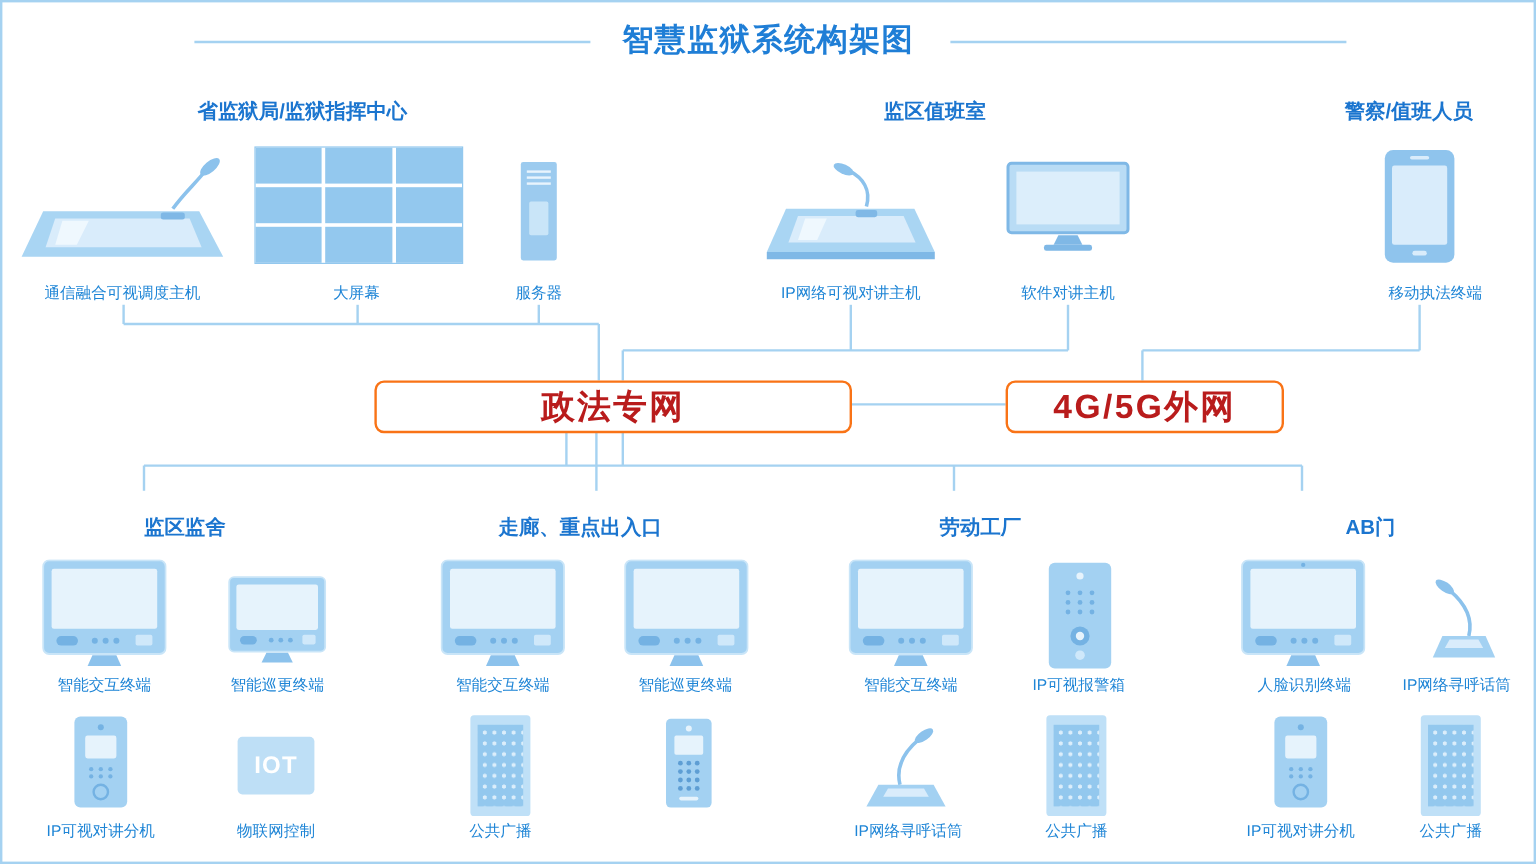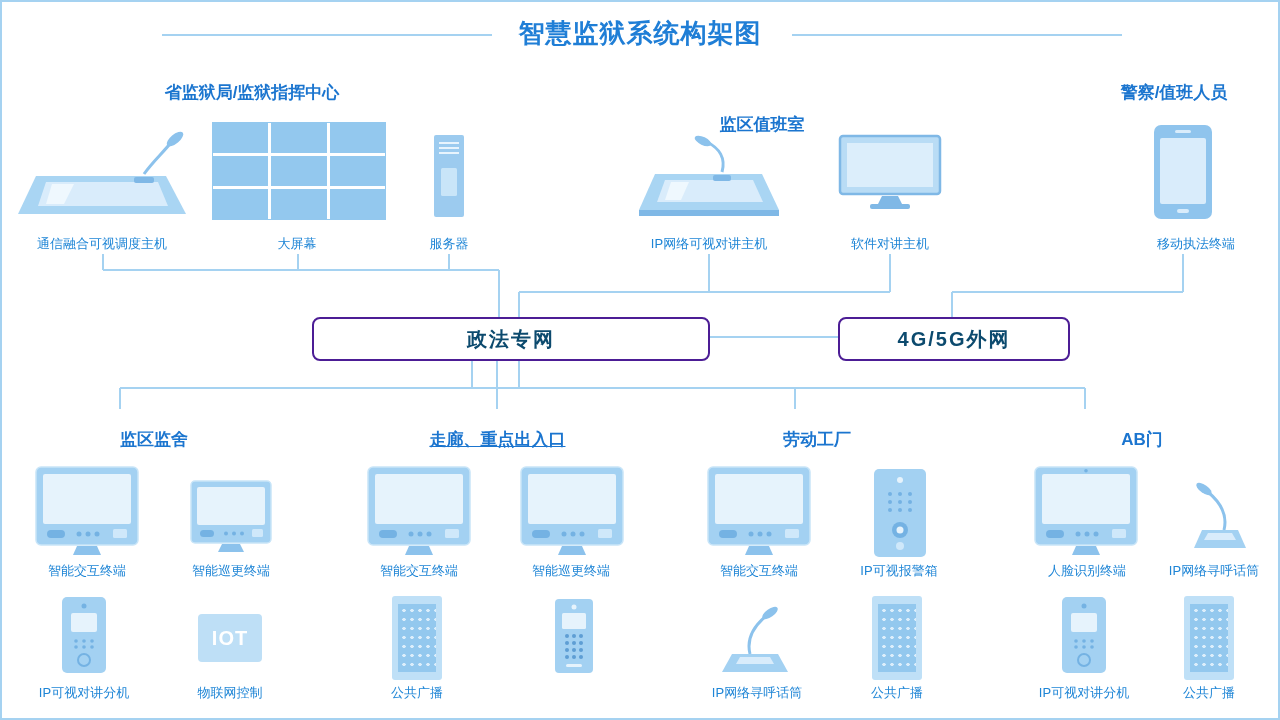--- a/index.html
+++ b/index.html
@@ -1,21 +1,21 @@
 <!DOCTYPE html>
 <html><head>
 <meta charset="utf-8">
 <style>
   html,body{margin:0;padding:0;background:#fff;font-family:"Liberation Sans",sans-serif;}
   .canvas{position:relative;width:1280px;height:720px;box-sizing:border-box;border:2px solid #A5D2F1;background:#fff;overflow:hidden;}
   .wires{position:absolute;left:0;top:0;width:1280px;height:720px;pointer-events:none;}
   .title{position:absolute;left:0;right:0;top:14px;text-align:center;font-size:26px;font-weight:bold;color:#1F7ED6;letter-spacing:1px;}
   .hdr{position:absolute;font-size:17px;font-weight:bold;color:#1B75CF;text-align:center;white-space:nowrap;}
   .lbl{position:absolute;font-size:13px;color:#1E85D6;text-align:center;white-space:nowrap;}
-  .netbox{position:absolute;background:#fff;border:2px solid #4c1d95;border-radius:8px;display:flex;align-items:center;justify-content:center;font-size:20px;font-weight:bold;color:#0c4a6e;letter-spacing:2px;}
+  .netbox{position:absolute;background:#fff;border:2px solid #f97316;border-radius:8px;display:flex;align-items:center;justify-content:center;font-size:28px;font-weight:bold;color:#b91c1c;letter-spacing:2px;}
   .dev{position:absolute;}
   .bigscreen{position:absolute;display:grid;grid-template-columns:repeat(3,1fr);grid-template-rows:repeat(3,1fr);gap:3px;background:#fff;border:1px solid #93C8EE;}
   .bigscreen .tile{background:#93C8EE;}
   .iot-box{position:absolute;background:#BEDFF6;border-radius:4px;color:#fff;font-weight:bold;font-size:20px;letter-spacing:1px;display:flex;align-items:center;justify-content:center;}
   .broadcast{position:absolute;background:#BFE0F7;border-radius:3px;box-sizing:border-box;padding:8px 6px;}
   .broadcast .grill{width:100%;height:100%;background-color:#93C8EE;background-image:radial-gradient(circle,#DCEEFB 1.5px,rgba(255,255,255,0) 1.9px);background-size:8px 9px;background-position:2px 2px;}
 </style>
 </head>
 <body>
 
@@ -50,21 +50,21 @@
       <path d="M118 386 H1083"></path>
       <path d="M118 386 V407"></path>
         <path d="M793 386 V407"></path>
         <path d="M1083 386 V407"></path>
     </g>
   </svg>
 
   <div class="title">智慧监狱系统构架图</div>
 
   <div class="hdr" style="left:128px;top:79px;width:244px;">省监狱局/监狱指挥中心</div>
-  <div class="hdr" style="left:700px;top:79px;width:120px;margin-top:32px;">监区值班室</div>
+  <div class="hdr" style="left:717px;top:79px;width:120px;">监区值班室</div>
   <div class="hdr" style="left:1107px;top:79px;width:130px;">警察/值班人员</div>
 
   <svg class="dev" style="left:14px;top:128px;" width="175" height="100" viewBox="0 0 175 100">
     <path d="M128 44 C 138 30, 148 22, 157 10" stroke="#8CC2EC" stroke-width="3" fill="none"></path>
     <ellipse cx="159" cy="9" rx="10" ry="4.5" fill="#8CC2EC" transform="rotate(-40 159 9)"></ellipse>
     <polygon points="20,46 150,46 170,84 2,84" fill="#A9D5F3"></polygon>
     <polygon points="30,52 142,52 152,76 22,76" fill="#D9ECFB"></polygon>
     <polygon points="36,54 58,54 48,74 30,74" fill="#EFF8FE"></polygon>
     <rect x="118" y="47" width="20" height="6" rx="2" fill="#7FB8E6"></rect>
   </svg>
@@ -117,21 +117,21 @@
   <div class="lbl" style="left:245px;top:233px;width:100px;">大屏幕</div>
   <div class="lbl" style="left:407px;top:233px;width:80px;">服务器</div>
   <div class="lbl" style="left:625px;top:233px;width:164px;">IP网络可视对讲主机</div>
   <div class="lbl" style="left:836px;top:233px;width:104px;">软件对讲主机</div>
   <div class="lbl" style="left:1129px;top:233px;width:104px;text-align:right;">移动执法终端</div>
 
   <div class="netbox" style="left:310px;top:315px;width:394px;height:40px;">政法专网</div>
   <div class="netbox" style="left:836px;top:315px;width:228px;height:40px;">4G/5G外网</div>
 
   <div class="hdr" style="left:102px;top:426px;width:100px;">监区监舍</div>
-  <div class="hdr" style="left:403px;top:426px;width:185px;text-decoration:underline;">走廊、重点出入口</div>
+  <div class="hdr" style="left:389px;top:426px;width:185px;">走廊、重点出入口</div>
   <div class="hdr" style="left:775px;top:426px;width:80px;">劳动工厂</div>
   <div class="hdr" style="left:1112px;top:426px;width:56px;">AB门</div>
 
   <svg class="dev" style="left:33px;top:464px;" width="104" height="90" viewBox="0 0 104 90">
     <rect x="1" y="1" width="102" height="78" rx="5" fill="#A3D1F2" stroke="#C9E5F8" stroke-width="1.5"></rect>
     <rect x="8" y="8" width="88" height="50" rx="2" fill="#E6F3FC"></rect>
     <rect x="12" y="64" width="18" height="8" rx="4" fill="#74B2E3"></rect>
     <circle cx="44" cy="68" r="2.5" fill="#74B2E3"></circle>
       <circle cx="53" cy="68" r="2.5" fill="#74B2E3"></circle>
       <circle cx="62" cy="68" r="2.5" fill="#74B2E3"></circle>

